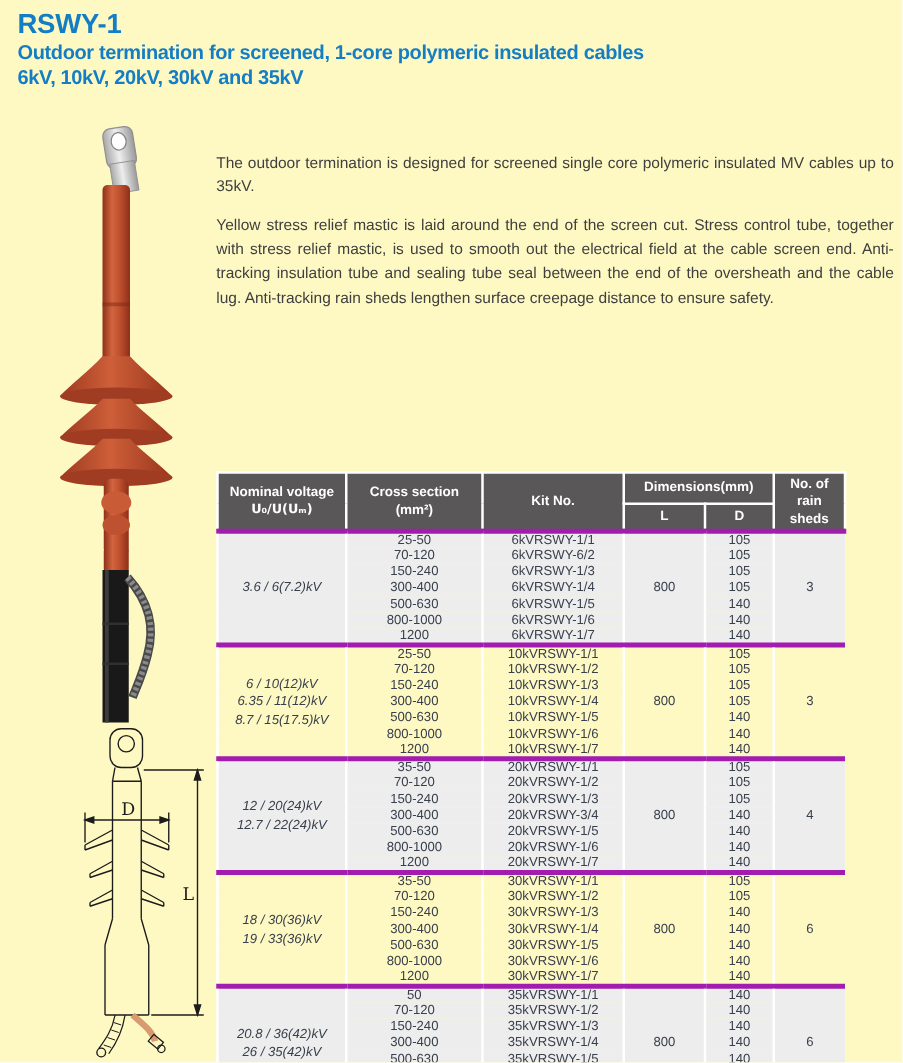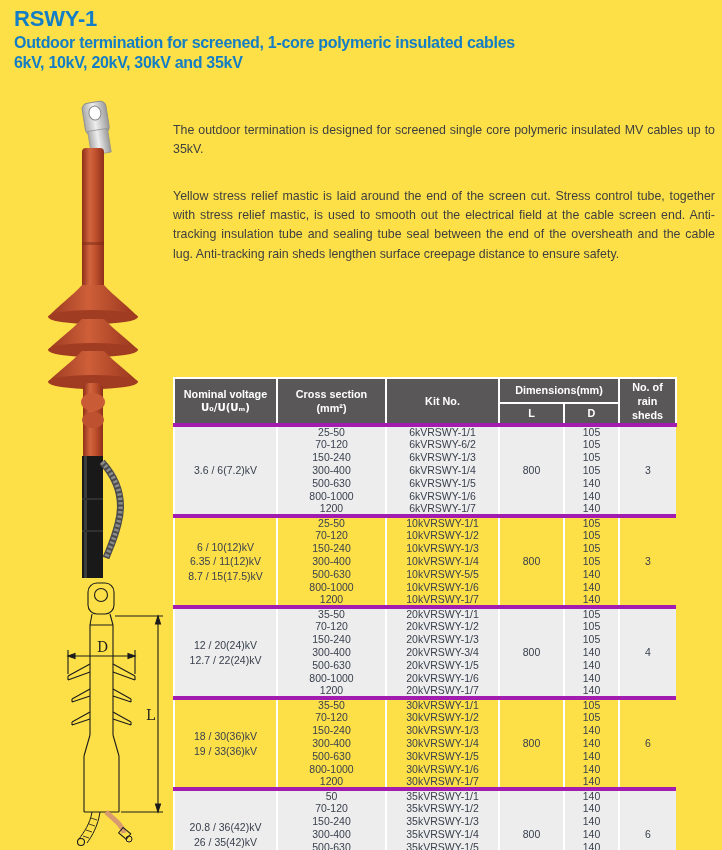--- a/index.html
+++ b/index.html
@@ -6,31 +6,31 @@
     --accent-blue:#137dc5;
     --table-header-bg:#595757;
     --row-alt-bg:#ededed;
     --table-bottom-border:#8e8e8e;
     --table-text:#39404d;
     --body-text:#3f3f3f;
   }
   *{box-sizing:border-box;margin:0;padding:0;}
   html,body{background:#fff;}
   #page{
-    position:relative;width:722px;height:850px;background:#fde047;overflow:hidden;
+    position:relative;width:722px;height:850px;background:#fef9c3;overflow:hidden;
     font-family:"Liberation Sans",sans-serif;
   }
   
   .title-block{position:absolute;left:14px;top:5px;width:700px;color:var(--accent-blue);}
   .title-code{font-size:22px;font-weight:700;line-height:1.25;letter-spacing:-0.2px;}
   .title-line{font-size:16px;font-weight:700;line-height:1.3;letter-spacing:-0.3px;}
   
   .desc{position:absolute;left:173px;top:121px;width:542px;color:var(--body-text);}
   .desc p{font-size:12.4px;line-height:1.56;text-align:justify;}
-  .desc p:first-child{margin-bottom:27px;}
+  .desc p:first-child{margin-bottom:11px;}
   
   .photo-wrap{position:absolute;left:20px;top:100px;width:150px;height:480px;}
   .drawing-wrap{position:absolute;left:20px;top:580px;width:150px;height:268px;}
   svg{display:block;}
   .dim-label{font-family:"DejaVu Serif",serif;font-size:14px;fill:#1c1c1c;}
   
   .table-wrap{position:absolute;left:173px;top:337px;width:502px;margin-top:40px;}
   table{width:502px;border-collapse:collapse;table-layout:fixed;
         border-bottom:3px solid var(--table-bottom-border);}
   th{
@@ -41,21 +41,21 @@
   thead tr:first-child th{height:22px;}
   thead tr:last-child th{height:20px;}
   th .subline{font-family:"DejaVu Sans",sans-serif;font-size:10.2px;font-weight:700;}
   td{
     height:13px;padding:0 2px;text-align:center;vertical-align:middle;
     font-size:10.5px;line-height:1.05;color:var(--table-text);
     border-left:2px solid #fff;
   }
   tbody.alt{background:var(--row-alt-bg);}
   tbody tr:first-child td{border-top:4px solid #a21caf;}
-  td.c-volt div{line-height:1.4;}
+  td.c-volt div{line-height:1.4;font-style:italic;}
 </style>
 </head>
 <body>
 
 <div id="page">
 
   <div class="title-block">
     <div class="title-code">RSWY-1</div>
     <div class="title-line">Outdoor termination for screened, 1-core polymeric insulated cables</div>
     <div class="title-line">6kV, 10kV, 20kV, 30kV and 35kV</div>
@@ -268,21 +268,21 @@
             <td>10kVRSWY-1/3</td>
             <td>105</td>
           </tr>
           <tr>
             <td>300-400</td>
             <td>10kVRSWY-1/4</td>
             <td>105</td>
           </tr>
           <tr>
             <td>500-630</td>
-            <td>10kVRSWY-5/5</td>
+            <td>10kVRSWY-1/5</td>
             <td>140</td>
           </tr>
           <tr>
             <td>800-1000</td>
             <td>10kVRSWY-1/6</td>
             <td>140</td>
           </tr>
           <tr>
             <td>1200</td>
             <td>10kVRSWY-1/7</td>

